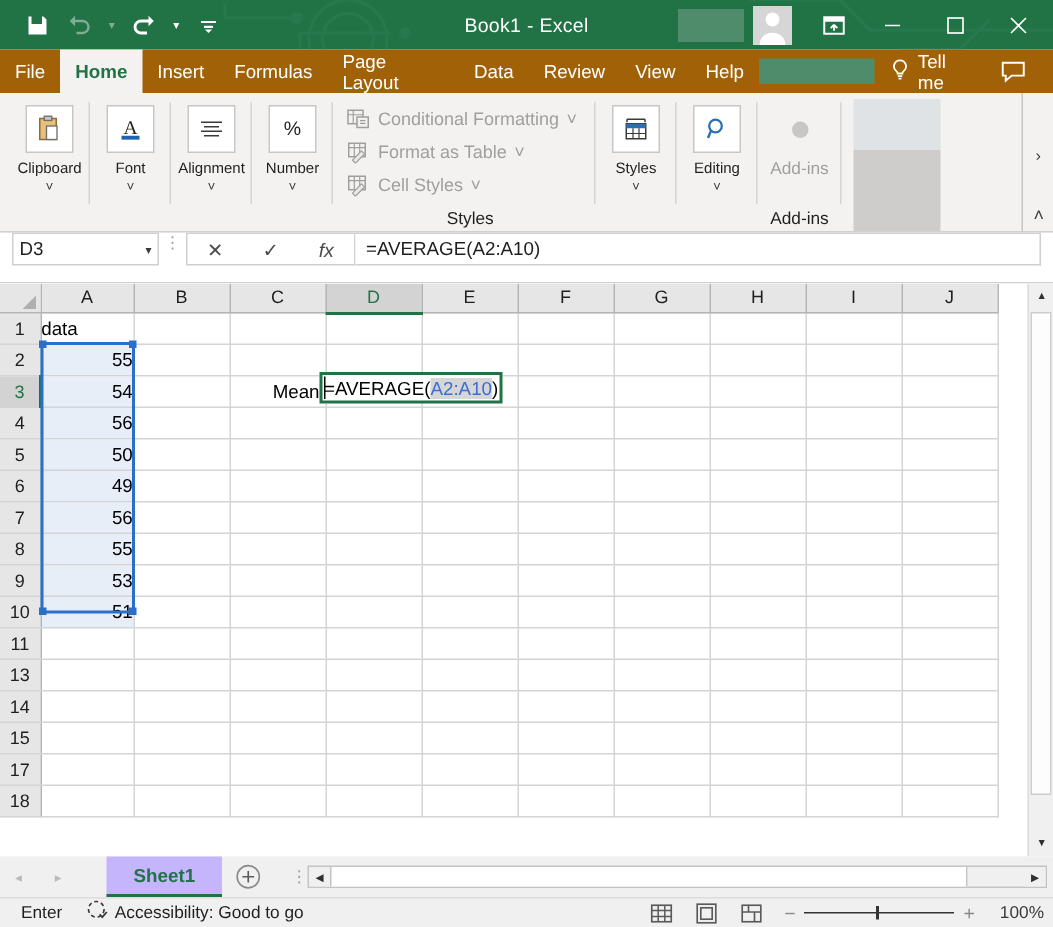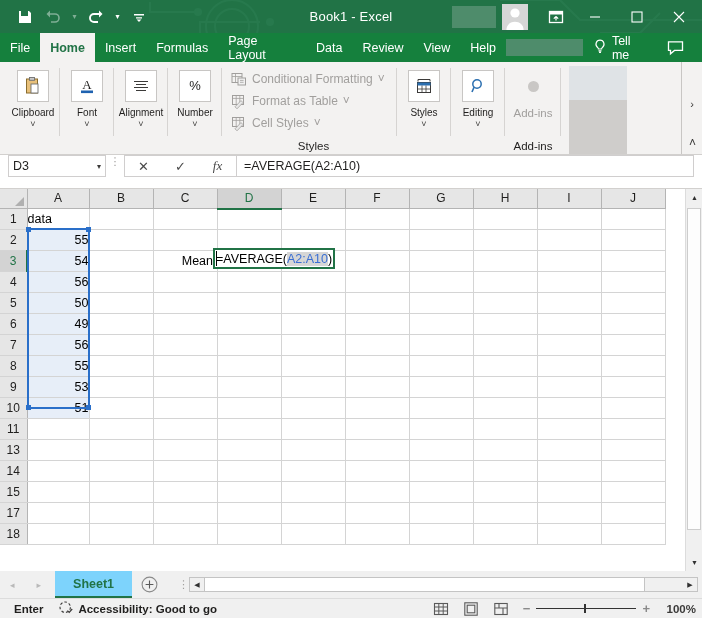--- a/index.html
+++ b/index.html
@@ -36,21 +36,21 @@
   .avatar {
     width: 26px; height: 26px; background: #d6d6d6; margin-right: 10px;
     display: flex; align-items: flex-end; justify-content: center; overflow: hidden;
   }
   .avatar-wrap { position: relative; display: flex; align-items: center; justify-content: center; }
   .ribbon-opt { width: 36px; height: 28px; display: flex; align-items: center; justify-content: center; color: #fff; }
   .wbtn { width: 42px; height: 32px; display: flex; align-items: center; justify-content: center; color: #ffffff; font-size: 13px; }
 
   
   .tabsrow {
-    height: 29px; background: #15803d; display: flex; align-items: stretch;
+    height: 29px; background: #a16207; display: flex; align-items: stretch;
     position: relative; flex: 0 0 29px;
   }
   .tab {
     padding: 0 10px; display: flex; align-items: center; color: #ffffff; font-size: 12.5px;
   }
   .tab.active { background: #f3f2f1; color: #217346; font-weight: bold; }
   .tabs-right { margin-left: auto; display: flex; align-items: center; padding-right: 12px; }
   .search-blur { width: 80px; height: 17px; background: #4e8c6b; margin-right: 10px; }
   .tellme { display: flex; align-items: center; color: #ffffff; font-size: 12.5px; gap: 5px; margin-right: 12px; }
   .comment-btn { width: 30px; height: 29px; display: flex; align-items: center; justify-content: center; color: #fff; }
@@ -161,34 +161,34 @@
   .vsb { width: 17px; background: #f0f0f0; border-left: 1px solid #dcdcdc; display: flex; flex-direction: column; }
   .sb-arrow { width: 17px; height: 17px; background: #f0f0f0; display: flex; align-items: center; justify-content: center; font-size: 7px; color: #303030; }
   .vsb-track { flex: 1; position: relative; }
   .vsb-thumb { position: absolute; left: 1px; right: 1px; top: 2px; height: 322px; background: #fdfdfd; border: 1px solid #cdcdcd; }
 
   
   .tabbar { height: 27px; background: #f0f0f0; display: flex; align-items: stretch; }
   .navarrows { display: flex; align-items: center; padding-left: 10px; gap: 22px; color: #b9b9b9; font-size: 9px; }
   .sheettab {
     display: flex; align-items: center; padding: 0 18px; font-size: 12.5px; font-weight: bold;
-    color: #217346; background: #7dd3fc; border-bottom: 2px solid #217346; margin-left: 14px;
+    color: #217346; background: #c4b5fd; border-bottom: 2px solid #217346; margin-left: 30px;
   }
   .addsheet { width: 34px; display: flex; align-items: center; justify-content: center; }
   .tab-dots { display: flex; align-items: center; color: #a19f9d; font-size: 11px; margin-left: 12px; }
   .hsb { flex: 1; display: flex; align-items: center; padding-right: 4px; }
   .hsb-box { flex: 1; height: 15px; border: 1px solid #c4c4c4; background: #f0f0f0; display: flex; align-items: stretch; }
   .hsb-arrow { width: 14px; display: flex; align-items: center; justify-content: center; font-size: 7px; color: #303030; background: #f0f0f0; }
   .hsb-thumb { flex: 1; background: #ffffff; border-left: 1px solid #c4c4c4; border-right: 1px solid #c4c4c4; margin: 0; }
   .hsb-rest { width: 38px; }
 
   
   .statusbar {
     flex: 0 0 20px; background: #f0f0f0; display: flex; align-items: center;
-    border-top: 1px solid #dcdcdc; font-size: 11.5px; color: #201f1e; padding: 0 6px; font-weight: bold;
+    border-top: 1px solid #dcdcdc; font-size: 11.5px; color: #201f1e; padding: 0 6px;
   }
   .st-item { padding: 0 8px; display: flex; align-items: center; gap: 5px; }
   .st-right { margin-left: auto; display: flex; align-items: center; gap: 2px; }
   .viewbtn { width: 28px; height: 18px; display: flex; align-items: center; justify-content: center; color: #5a5a5a; }
   .zoomslider { display: flex; align-items: center; gap: 6px; margin: 0 6px; }
   .zs-track { width: 100px; height: 1px; background: #333; position: relative; }
   .zs-thumb { position: absolute; left: 48px; top: -4px; width: 2px; height: 9px; background: #333; }
   .zs-sign { color: #8a8a8a; font-size: 13px; }
   .zoomlabel { width: 38px; text-align: right; color: #3b3a39; }
 </style>
@@ -457,21 +457,21 @@
 
   <div class="fbar">
     <div class="namebox">
       <span class="nb-text">D3</span>
       <span class="nb-caret">▾</span>
     </div>
     <div class="fb-dots">⋮</div>
     <div class="fb-btns">
       <div class="fb-btn">✕</div>
       <div class="fb-btn">✓</div>
-      <div class="fb-btn" style="font-style:italic;font-family:Liberation Serif, serif;">
+      <div class="fb-btn" style="font-style:italic;font-family:Liberation Sans, sans-serif;">
         <span>fx</span>
       </div>
     </div>
     <div class="fb-input">=AVERAGE(A2:A10)</div>
   </div>
 
   <div class="gridwrap">
     <div class="gridmain">
       <div class="sheet">
         <table class="gt">

